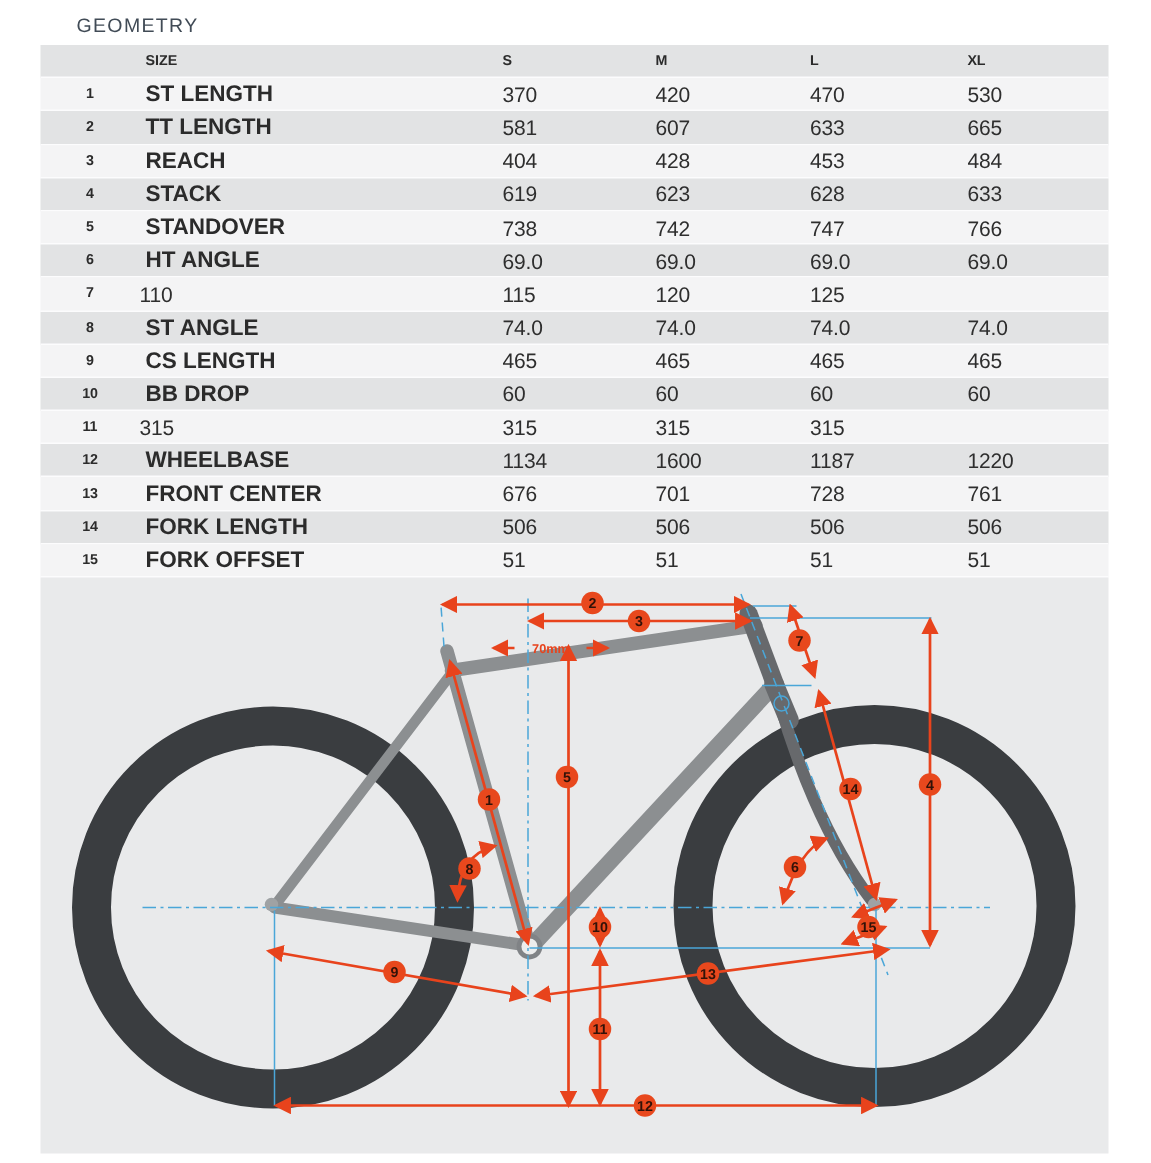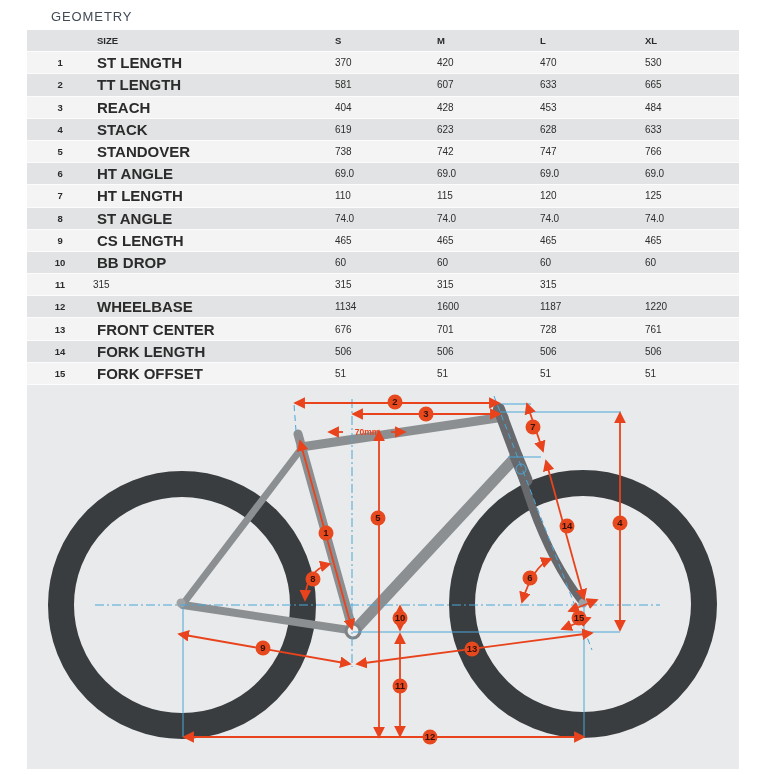--- a/index.html
+++ b/index.html
@@ -16,21 +16,21 @@
   .trow{
     display:grid;grid-template-columns:66px 242px 102px 103px 105px 1fr;
     height:22.2px;align-items:center;box-sizing:border-box;
     border-bottom:1px solid #fcfcfd;
   }
   .trow.dark{background:#e2e3e4;}
   .trow.light{background:#f4f4f5;}
   .c{white-space:nowrap;letter-spacing:-.1px;}
   .c.num{text-align:center;font-weight:700;font-size:9.5px;}
   .c.lbl{padding-left:4px;font-weight:700;font-size:15px;letter-spacing:0;}
-  .c.val{font-size:10px;color:#2e2e2e;}
+  .c.val{font-size:14px;color:#2e2e2e;}
   .c.hdr{font-weight:700;font-size:9.5px;}
   
   .diagram-panel{
     position:absolute;left:27px;top:385px;width:712px;height:384px;
     background:#e9eaeb;
   }
   .diagram-panel svg{display:block;}
   svg text{font-family:"Liberation Sans",sans-serif;}
   .frame{stroke:#8c8f91;stroke-linecap:round;fill:none;}
   .fork{stroke:#67696c;stroke-linecap:round;fill:none;}
@@ -103,21 +103,20 @@
       <div class="trow dark">
     <div class="c num">6</div>
     <div class="c lbl">HT ANGLE</div>
     <div class="c val">69.0</div>
     <div class="c val">69.0</div>
     <div class="c val">69.0</div>
     <div class="c val">69.0</div>
   </div>
       <div class="trow light">
     <div class="c num">7</div>
-    <div class="c lbl">HT LENGTH</div>
     <div class="c val">110</div>
     <div class="c val">115</div>
     <div class="c val">120</div>
     <div class="c val">125</div>
   </div>
       <div class="trow dark">
     <div class="c num">8</div>
     <div class="c lbl">ST ANGLE</div>
     <div class="c val">74.0</div>
     <div class="c val">74.0</div>

